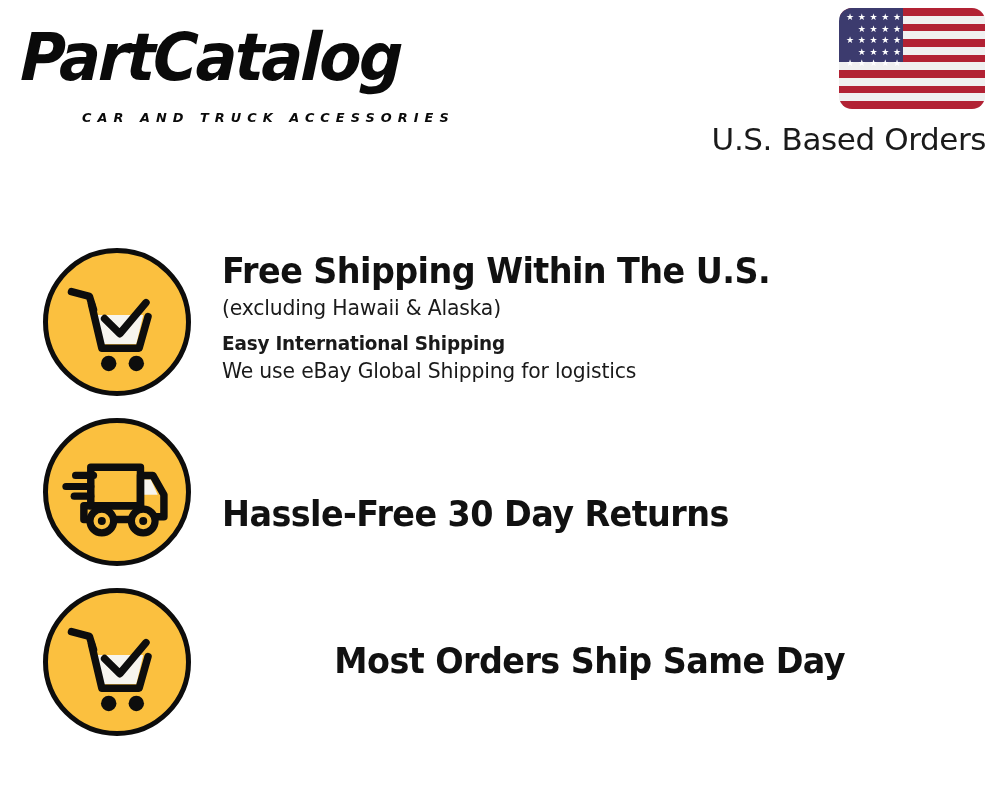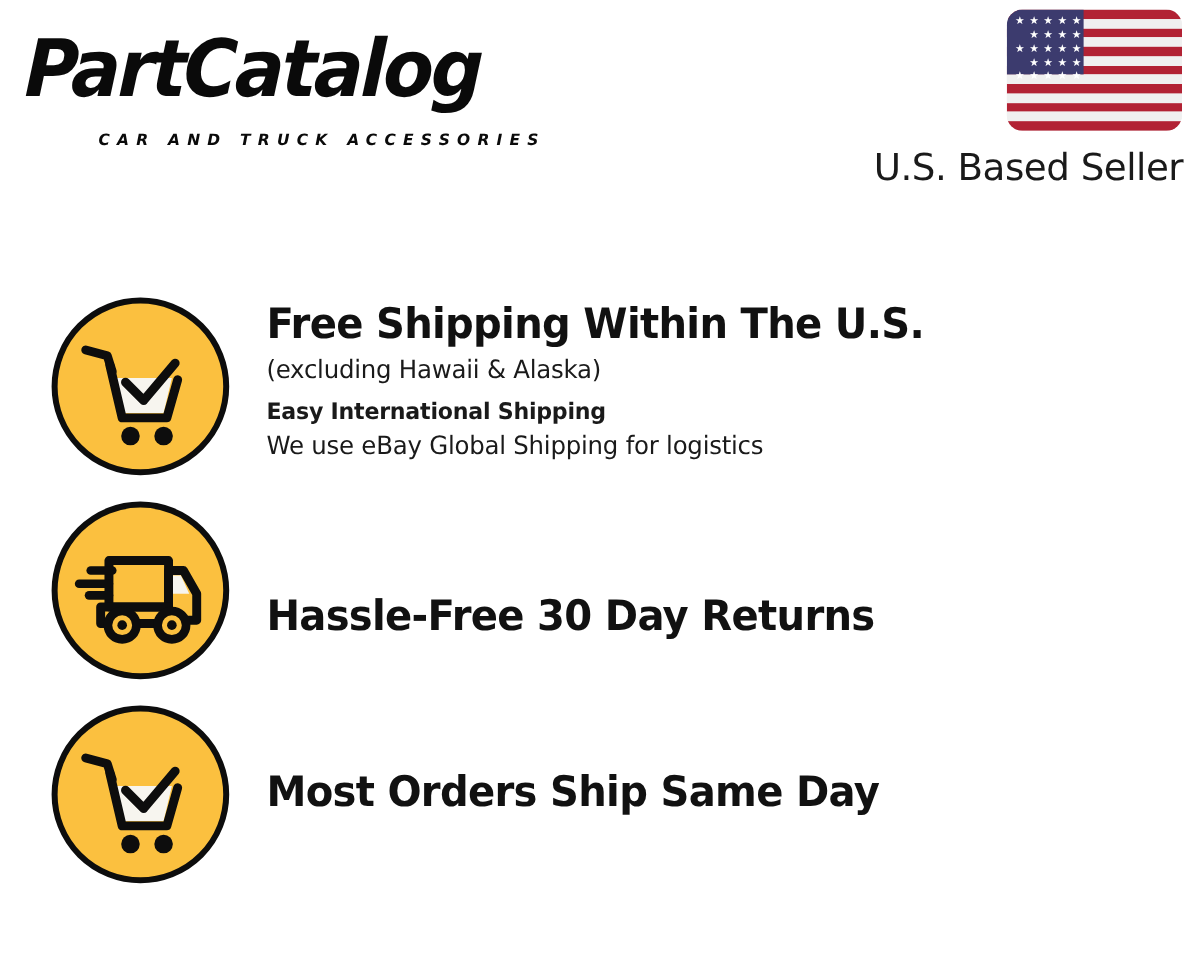--- a/index.html
+++ b/index.html
@@ -180,21 +180,21 @@
     line-height: 27px;
   }
 
   
   #feature-text-0 { top: 10px; }
   #feature-text-0 .feature-title { margin-bottom: 2px; }
   #feature-text-0 .feature-sub.bold { margin-top: 8px; }
 
   
   #feature-text-1 { top: 60px; margin-top: 23px; }
-  #feature-text-2 { top: 60px; }
+  #feature-text-2 { top: 60px; text-align: center; }
 </style>
 </head>
 <body>
 
 <div id="header">
 
   <div id="brand">
     <div id="brand-wordmark">PartCatalog</div>
     <div id="brand-tagline">CAR AND TRUCK ACCESSORIES</div>
   </div>
@@ -216,21 +216,21 @@
       <div class="flag-stripe" style="top:93.2px; background:#b22234"></div>
       <div id="flag-canton" style="background:#3c3b6e"></div>
       <div id="flag-stars">
         <span class="star-row"><span>★</span><span>★</span><span>★</span><span>★</span><span>★</span></span>
         <span class="star-row offset"><span>★</span><span>★</span><span>★</span><span>★</span></span>
         <span class="star-row"><span>★</span><span>★</span><span>★</span><span>★</span><span>★</span></span>
         <span class="star-row offset"><span>★</span><span>★</span><span>★</span><span>★</span></span>
         <span class="star-row"><span>★</span><span>★</span><span>★</span><span>★</span><span>★</span></span>
       </div>
     </div>
-    <span id="seller-label">U.S. Based Seller</span>
+    <span id="seller-label">U.S. Based Orders</span>
   </div>
 
 </div>
 
 <div id="features">
 
   <div class="feature-row" id="feature-row-0">
     <div class="feature-icon" style="background:#fbc03f">
       <svg viewBox="0 0 100 100" xmlns="http://www.w3.org/2000/svg">
 

